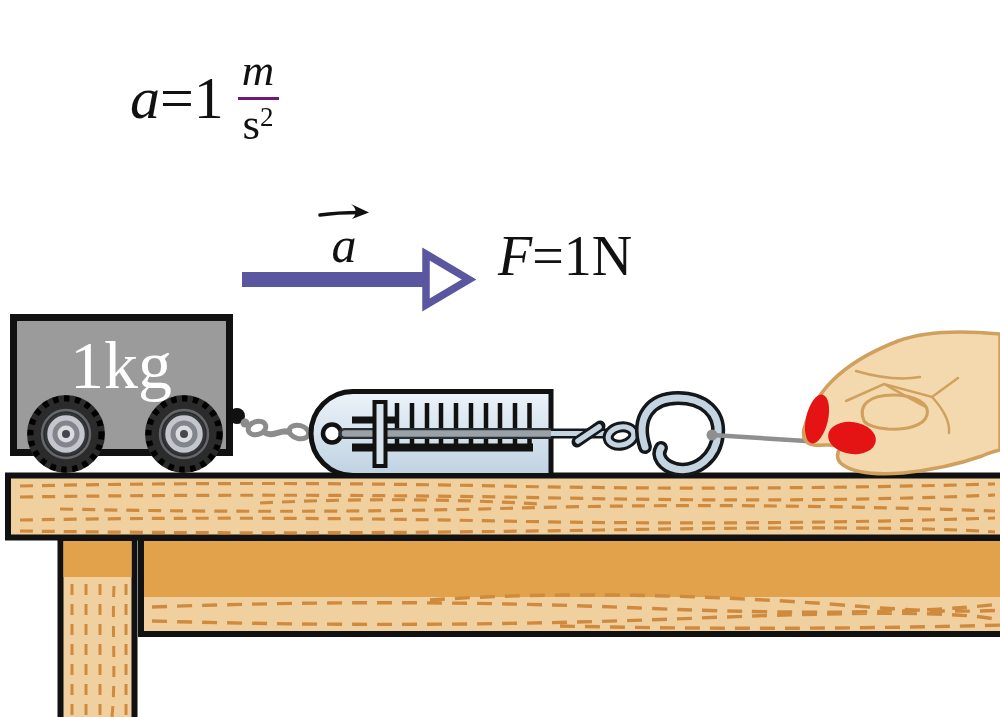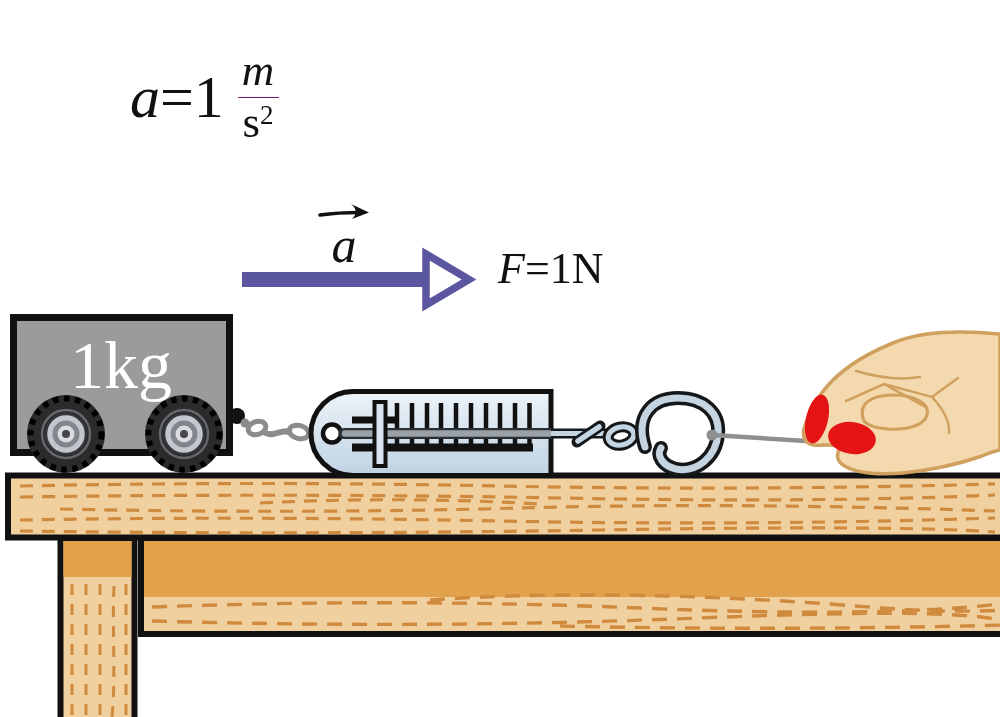--- a/index.html
+++ b/index.html
@@ -7,25 +7,25 @@
     position:relative;width:1000px;height:717px;background:#fff;overflow:hidden;
     font-family:"Liberation Serif","DejaVu Serif",serif;color:#111;
   }
   .scene{position:absolute;left:0;top:0;width:1000px;height:717px;}
   .label{position:absolute;white-space:nowrap;line-height:1;}
   .it{font-style:italic;}
   .accel{left:130px;top:48px;display:flex;align-items:center;font-size:60px;}
   .accel .frac{display:inline-flex;flex-direction:column;align-items:center;
     font-size:45px;margin-left:12px;line-height:1.02;}
   .frac .num{padding:0 6px 3px 6px;}
-  .frac .den{border-top:1px solid #701a75;padding:2px 5px 0 5px;}
+  .frac .den{border-top:3px solid #701a75;padding:2px 5px 0 5px;}
   .frac sup{font-size:.6em;vertical-align:.5em;line-height:0;}
   .vec{left:314px;top:202px;width:60px;display:flex;flex-direction:column;align-items:center;font-size:50px;}
   .vec .sym{margin-top:0px;}
-  .force{left:498px;top:247px;font-size:44px;}
+  .force{left:498px;top:228px;font-size:56px;}
 </style>
 </head>
 <body>
 
 <div class="stage">
 
   <svg class="scene" viewBox="0 0 1000 717">
     <defs>
       <linearGradient id="gScale" x1="0" y1="0" x2="0" y2="1">
         <stop offset="0" style="stop-color:var(--scale-top)"></stop>

